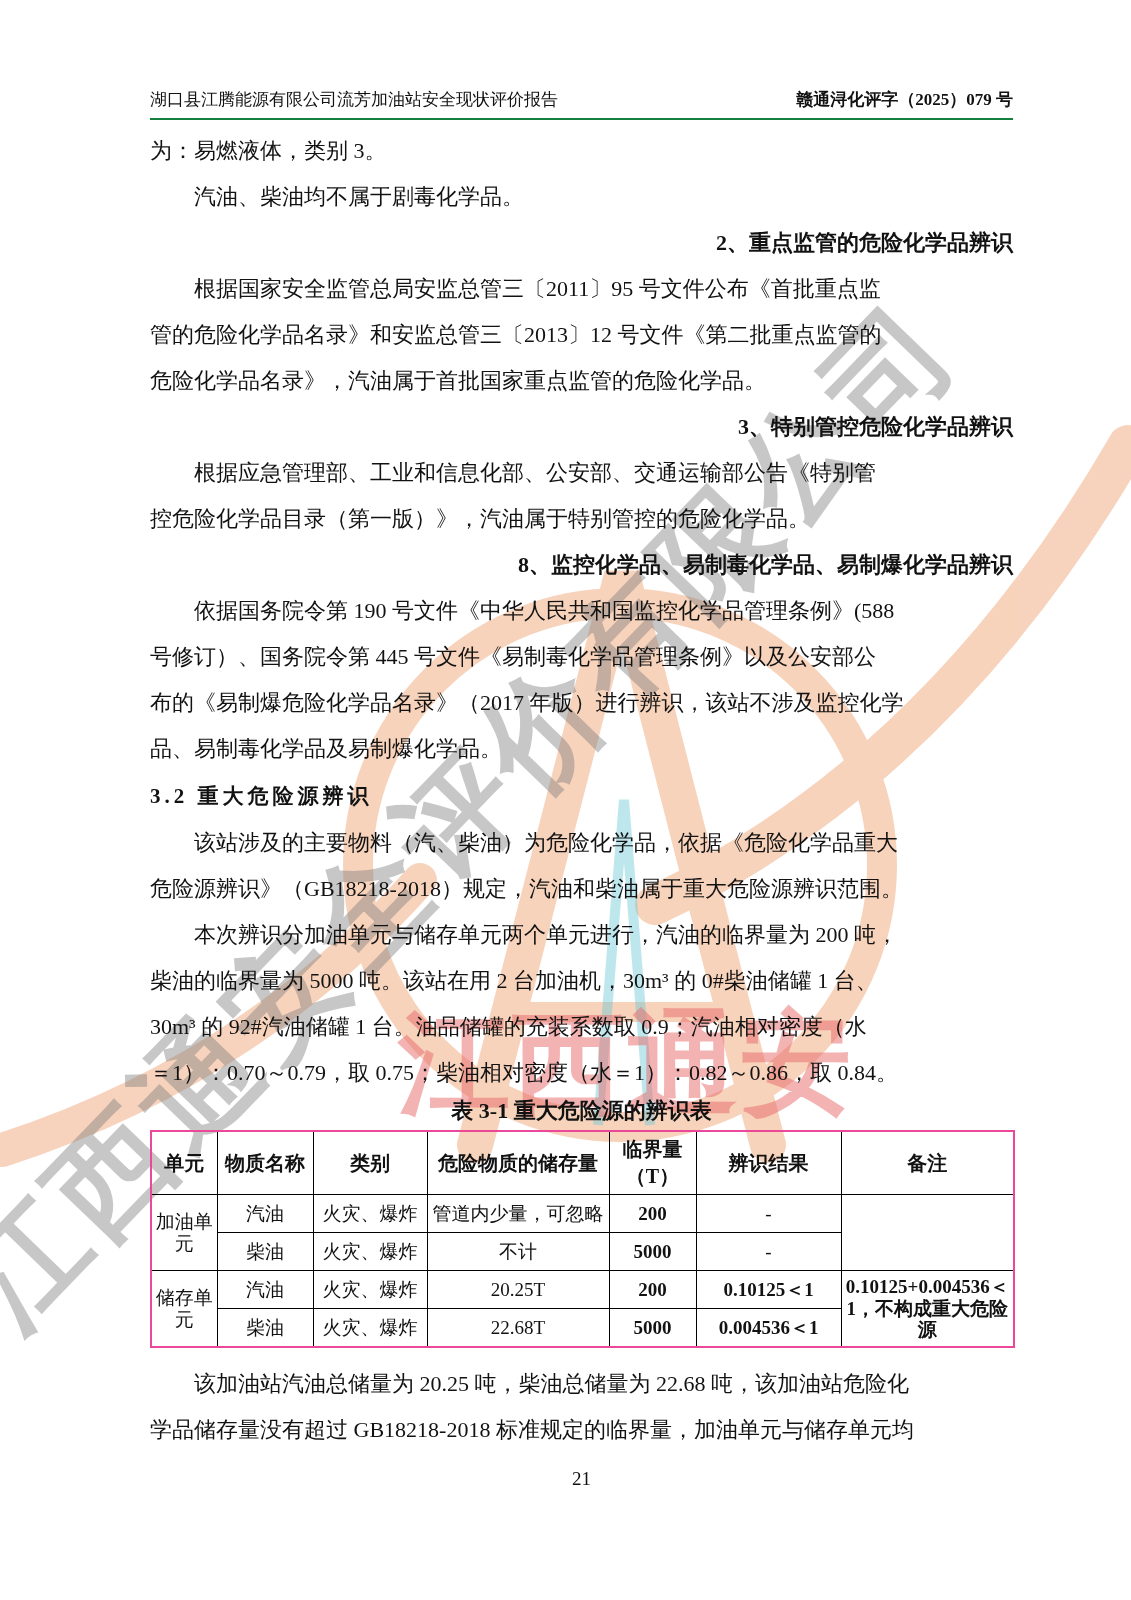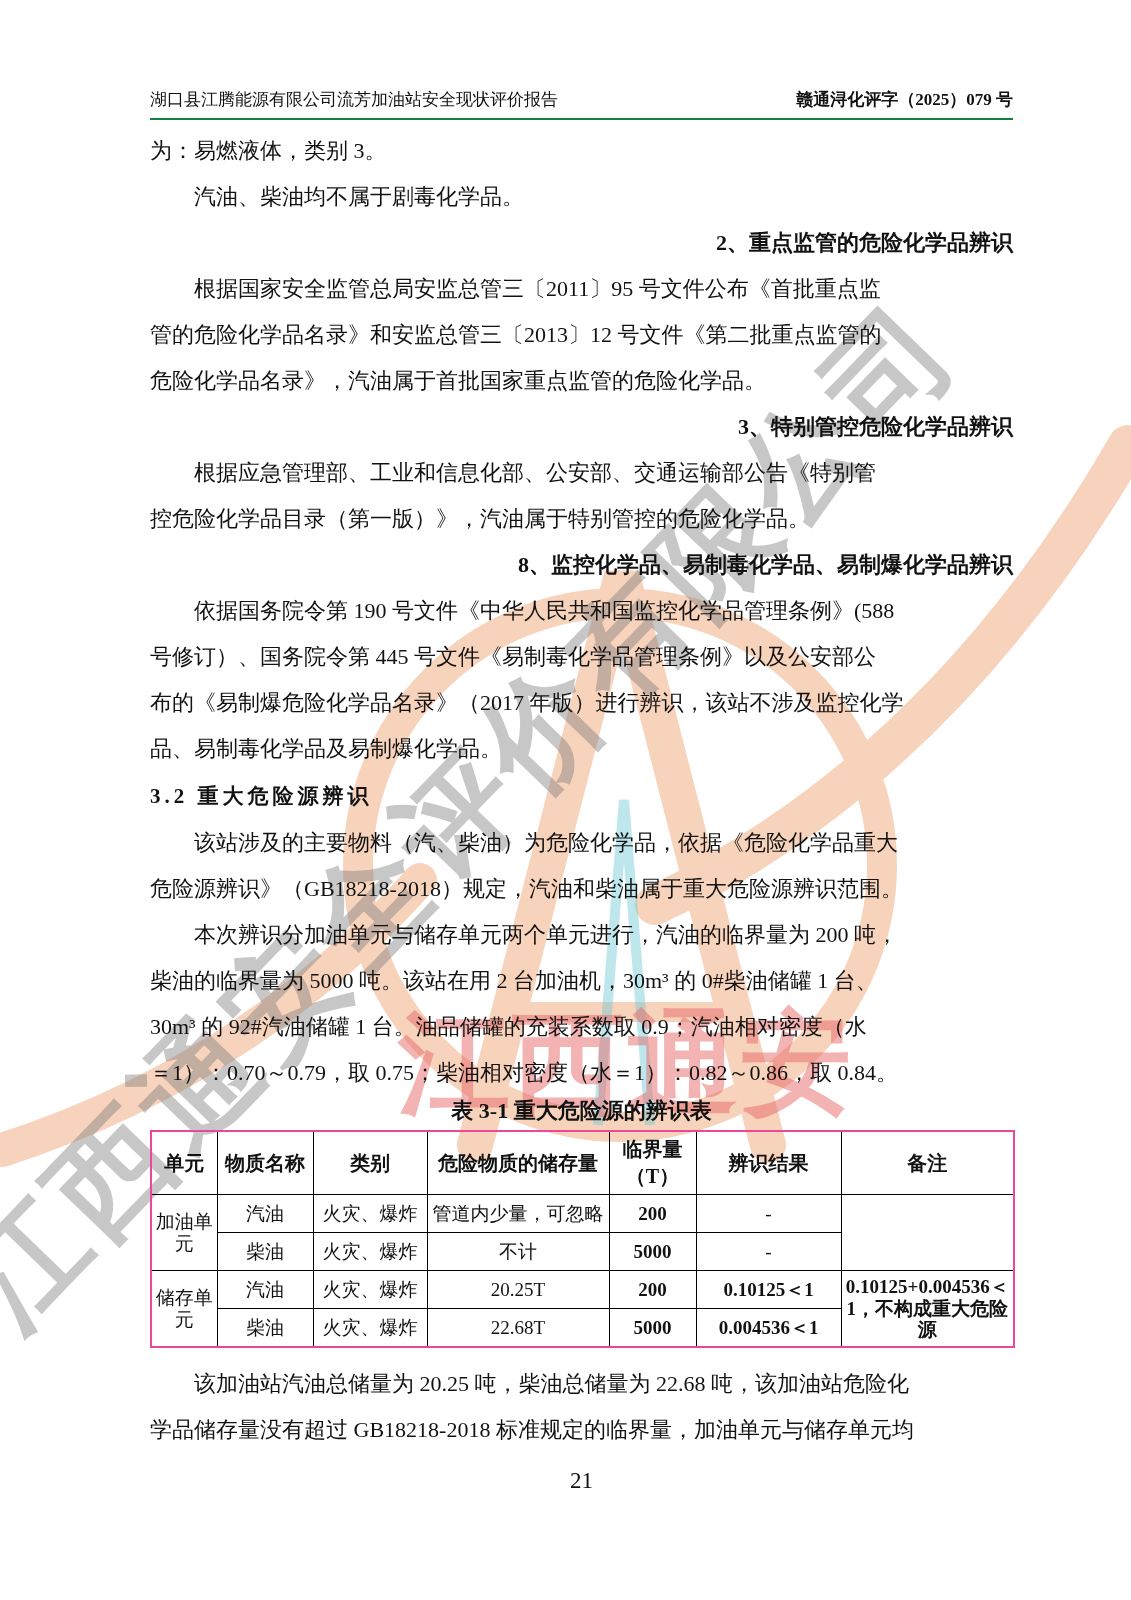--- a/index.html
+++ b/index.html
@@ -52,21 +52,21 @@
     white-space:pre-line; line-height:1.35;
   }
   table.hazard tbody td{height:37px; line-height:1.15;}
   td.b{font-weight:bold;}
   td.nowrap{white-space:nowrap;}
   td.wrap{word-break:break-all; line-height:1.25; font-weight:bold; text-align:left; padding:0 3px;}
   td.unitcell{word-break:break-all; line-height:1.5; padding:0 10px;}
   .closing{margin-top:13px;}
   .page-number{
     position:absolute; top:1468px; left:150px; width:863px; z-index:2;
-    text-align:center; font-size:23px;
+    text-align:center; font-size:19px;
   }
 </style>
 </head>
 <body>
 
 <div class="page">
 
   <div class="wm-layer">
     <svg class="wm-logo" width="1131" height="1600" viewBox="0 0 1131 1600">
       <g fill="none" stroke-linecap="round" opacity="0.5" stroke="#f0a87c">

